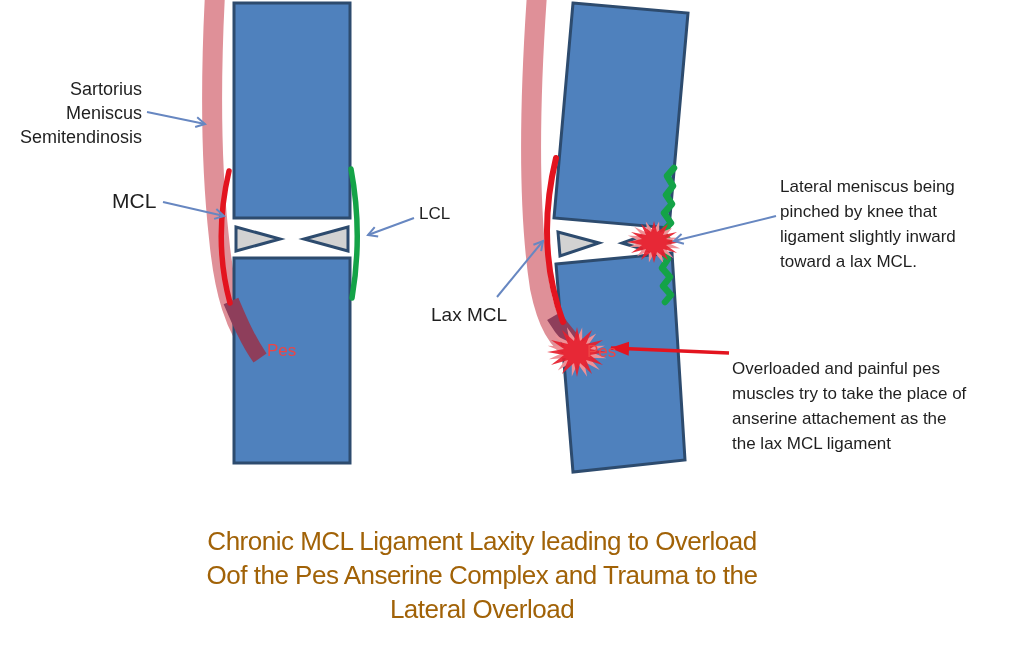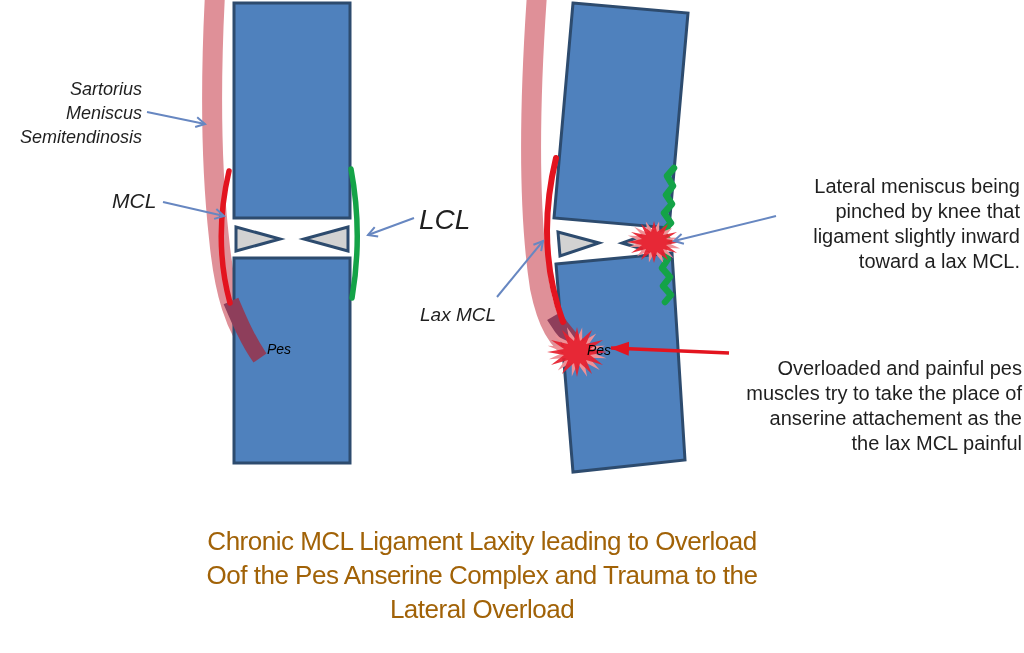--- a/index.html
+++ b/index.html
@@ -1,29 +1,29 @@
 <!DOCTYPE html>
 <html><head>
 <meta charset="utf-8">
 <style>
   html,body{margin:0;padding:0;background:#fff;}
   body{width:1024px;height:653px;position:relative;overflow:hidden;
        font-family:"Liberation Sans",sans-serif;color:#1f1f1f;}
   .canvas{position:absolute;left:0;top:0;width:1024px;height:653px;}
   svg.shapes{position:absolute;left:0;top:0;}
-  .lbl{position:absolute;white-space:nowrap;font-style:italic;}
+  .lbl{position:absolute;white-space:nowrap;}
   .tendon-label{left:0;top:77px;width:142px;text-align:right;
                 font-size:18px;line-height:24px;}
   .mcl-label{left:112px;top:189px;font-size:21px;}
-  .lcl-label{left:419px;top:204px;font-size:28px;}
-  .laxmcl-label{left:420px;top:304px;font-size:19px;}
-  .pes-label{color:#000000;font-size:14px;}
+  .lcl-label{left:419px;top:204px;font-size:17px;}
+  .laxmcl-label{left:431px;top:304px;font-size:19px;}
+  .pes-label{color:#ef4444;font-size:17px;}
   .pes-left{left:267px;top:341px;}
   .pes-right{left:587px;top:342px;}
-  .callout{position:absolute;font-size:20px;line-height:25px;text-align:right;}
+  .callout{position:absolute;font-size:17px;line-height:25px;}
   .meniscus-callout{left:780px;top:174px;width:240px;}
   .pes-callout{left:732px;top:356px;width:290px;}
   .caption{position:absolute;left:142px;top:524px;width:680px;
            text-align:center;font-size:26px;line-height:34px;
            letter-spacing:-0.5px;color:#a16207;}
 </style>
 </head>
 <body>
 
 <div class="canvas">
@@ -88,21 +88,21 @@
     <div>Lateral meniscus being</div>
     <div>pinched by knee that</div>
     <div>ligament slightly inward</div>
     <div>toward a lax MCL.</div>
   </div>
 
   <div class="callout pes-callout">
     <div>Overloaded and painful pes</div>
     <div>muscles try to take the place of</div>
     <div>anserine attachement as the</div>
-    <div>the lax MCL painful</div>
+    <div>the lax MCL ligament</div>
   </div>
 
   <div class="caption">
     <div>Chronic MCL Ligament Laxity leading to Overload</div>
     <div>Oof the Pes Anserine Complex and Trauma to the</div>
     <div>Lateral Overload</div>
   </div>
 
 </div>
 

